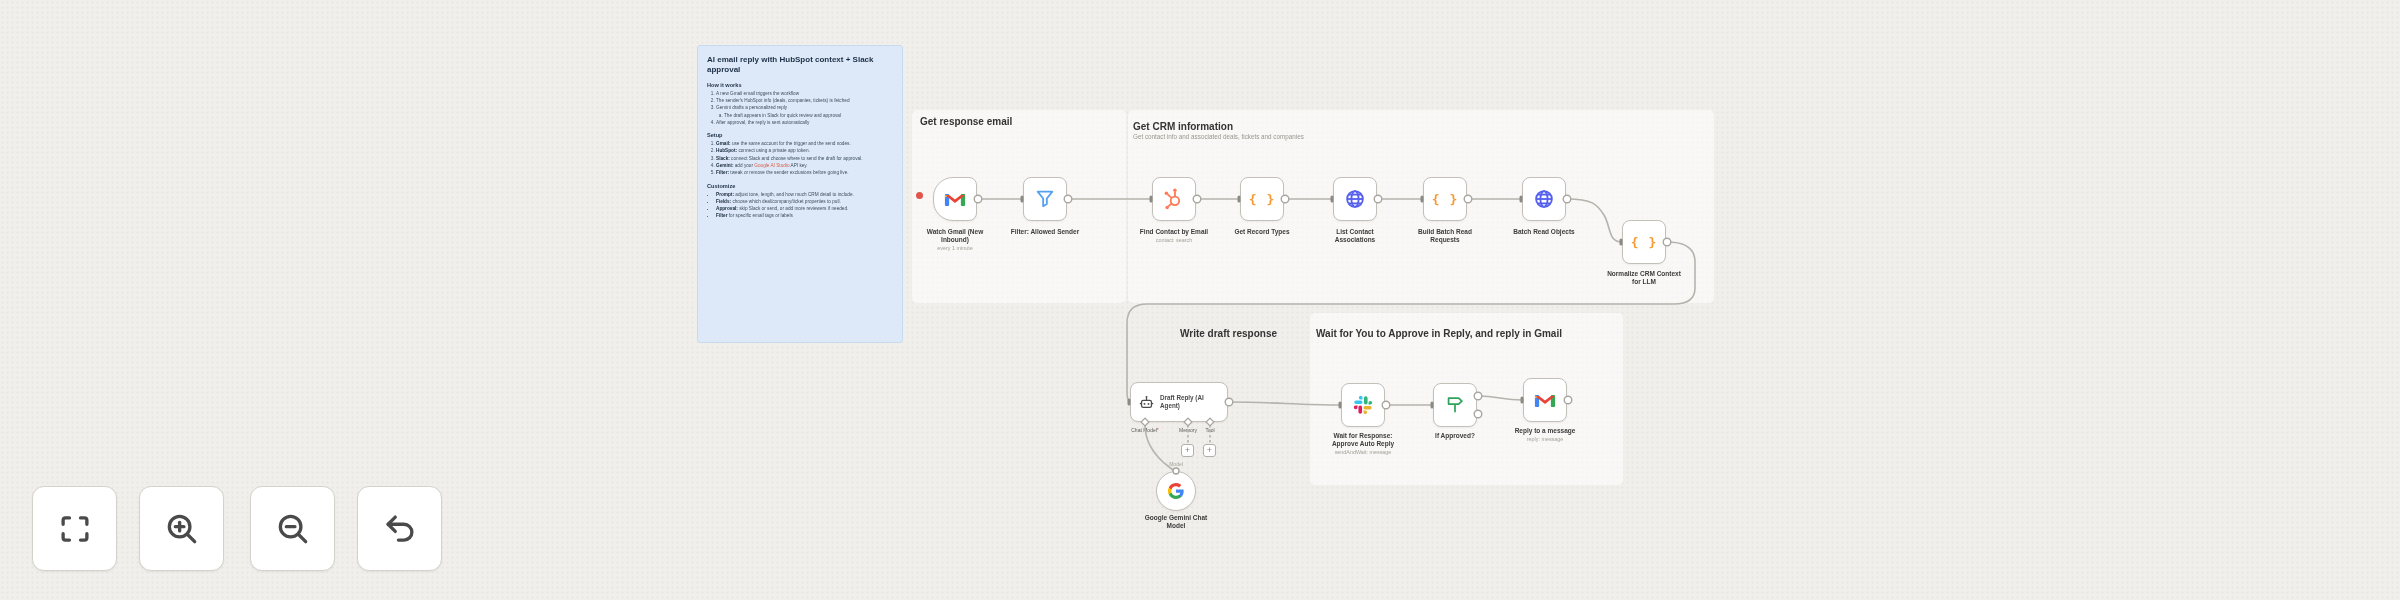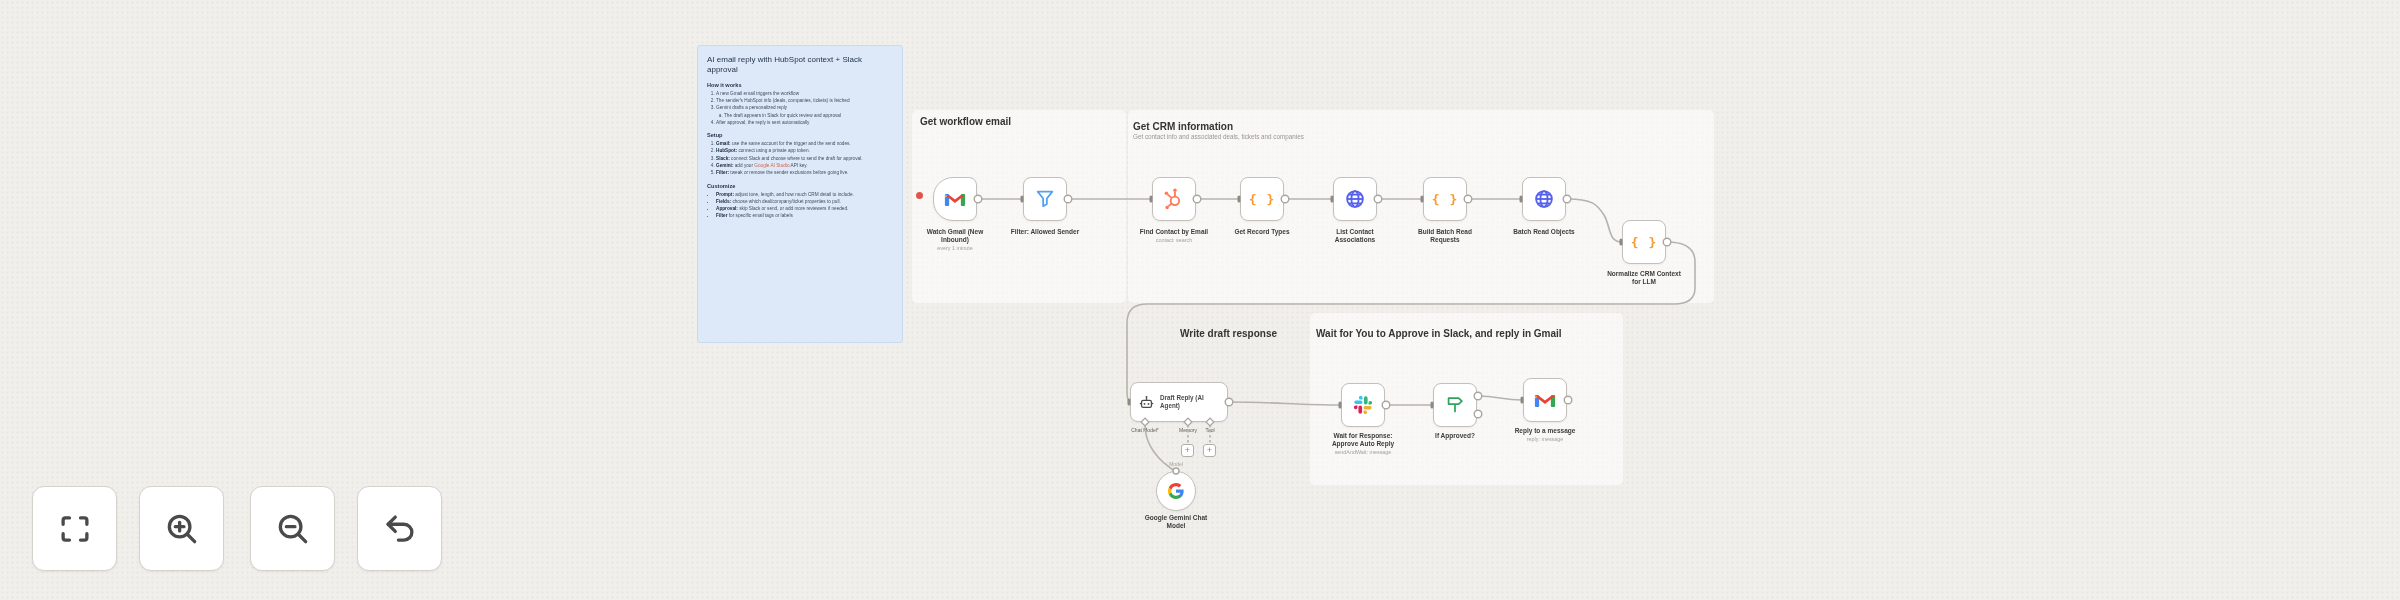--- a/index.html
+++ b/index.html
@@ -14,21 +14,21 @@
 
   
   .zone{position:absolute;background:rgba(255,255,255,0.55);border-radius:5px;}
 
   
   .sticky{
     position:absolute;left:697px;top:45px;width:206px;height:298px;
     background:#dde9f8;border:1px solid #c7daf0;border-radius:3px;
     padding:9px 9px 6px 9px;box-sizing:border-box;color:#30404f;
   }
-  .sticky h1{margin:0 0 6px 0;font-size:8px;line-height:1.3;color:#1d3048;font-weight:400;}
+  .sticky h1{margin:0 0 6px 0;font-size:8px;line-height:1.3;color:#1d3048;font-weight:700;}
   .sticky h2{margin:6px 0 2px 0;font-size:5.6px;color:#1d3048;font-weight:700;}
   .sticky ol,.sticky ul{margin:0;padding-left:9px;font-size:4.7px;line-height:1.55;color:#3c4c5c;}
   .sticky ol.sub{list-style-type:lower-alpha;padding-left:8px;}
   .sticky b{color:#16283c;}
   .sticky .redlink{color:#d8604a;}
 
   
   .sec-h{position:absolute;font-size:10px;font-weight:700;color:#343434;white-space:nowrap;}
   .sec-sub{position:absolute;font-size:6.3px;color:#9a968f;white-space:nowrap;}
 
@@ -110,25 +110,25 @@
     </ol>
     <h2>Customize</h2>
     <ul>
       <li><b>Prompt:</b><span> adjust tone, length, and how much CRM detail to include.</span></li>
       <li><b>Fields:</b><span> choose which deal/company/ticket properties to pull.</span></li>
       <li><b>Approval:</b><span> skip Slack or send, or add more reviewers if needed.</span></li>
       <li><b>Filter</b><span> for specific email tags or labels</span></li>
     </ul>
   </div>
 
-  <div class="sec-h" style="left:920px;top:116px;">Get workflow email</div>
+  <div class="sec-h" style="left:920px;top:116px;">Get response email</div>
   <div class="sec-h" style="left:1133px;top:121px;">Get CRM information</div>
   <div class="sec-sub" style="left:1133px;top:133px;">Get contact info and associated deals, tickets and companies</div>
   <div class="sec-h" style="left:1180px;top:328px;">Write draft response</div>
-  <div class="sec-h" style="left:1316px;top:328px;">Wait for You to Approve in Slack, and reply in Gmail</div>
+  <div class="sec-h" style="left:1316px;top:328px;">Wait for You to Approve in Reply, and reply in Gmail</div>
 
   <div class="reddot"></div>
 
   <div class="node trigger" style="left:933px;top:177px;">
     <svg width="22" height="19" viewBox="0 0 24 20">
       <rect x="1" y="4" width="4.6" height="13" rx="1" fill="#4285F4"></rect>
       <rect x="18.4" y="4" width="4.6" height="13" rx="1" fill="#34A853"></rect>
       <path d="M1 5 L5.6 5 L12 10 L18.4 5 L23 5 L12 13.8 Z" fill="#EA4335"></path>
       <path d="M1 5 L1 8 L4 5.8 Z" fill="#FBBC04"></path>
     </svg>

